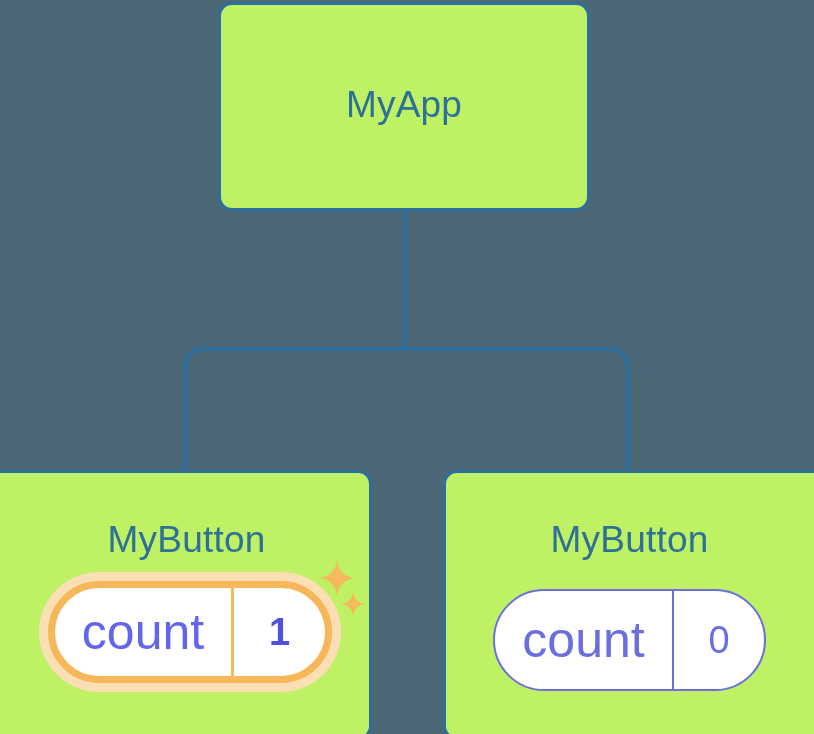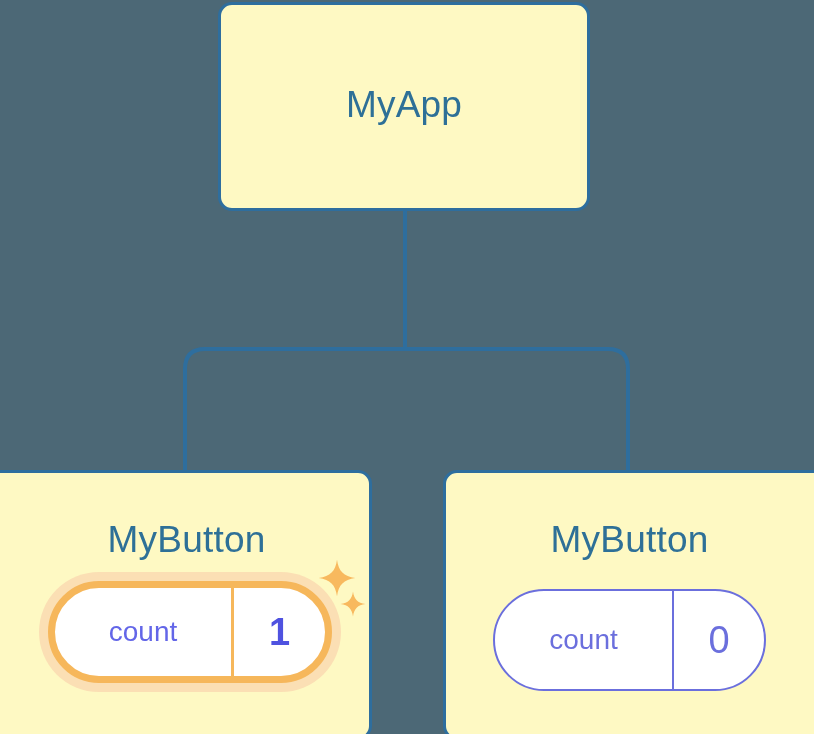--- a/index.html
+++ b/index.html
@@ -22,21 +22,21 @@
     position: absolute;
     left: 0;
     top: 0;
     width: 814px;
     height: 734px;
   }
 
   
   .node {
     position: absolute;
-    background: #fef9c3;
+    background: #bef264;
     border: 3px solid #2e6e9e;
     border-radius: 14px;
     box-sizing: border-box;
     display: flex;
     flex-direction: column;
     align-items: center;
   }
   .node-title {
     color: #2e7097;
     font-size: 37px;
@@ -88,21 +88,21 @@
     border-radius: 51px;
     background: #ffffff;
   }
   .pill-cell {
     display: flex;
     align-items: center;
     justify-content: center;
     box-sizing: border-box;
   }
   .pill-label {
-    font-size: 28px;
+    font-size: 50px;
     white-space: nowrap;
   }
   .pill-value {
     font-size: 38px;
     white-space: nowrap;
   }
 
   
   .pill.idle {
     border: 2px solid #6b6fdd;

